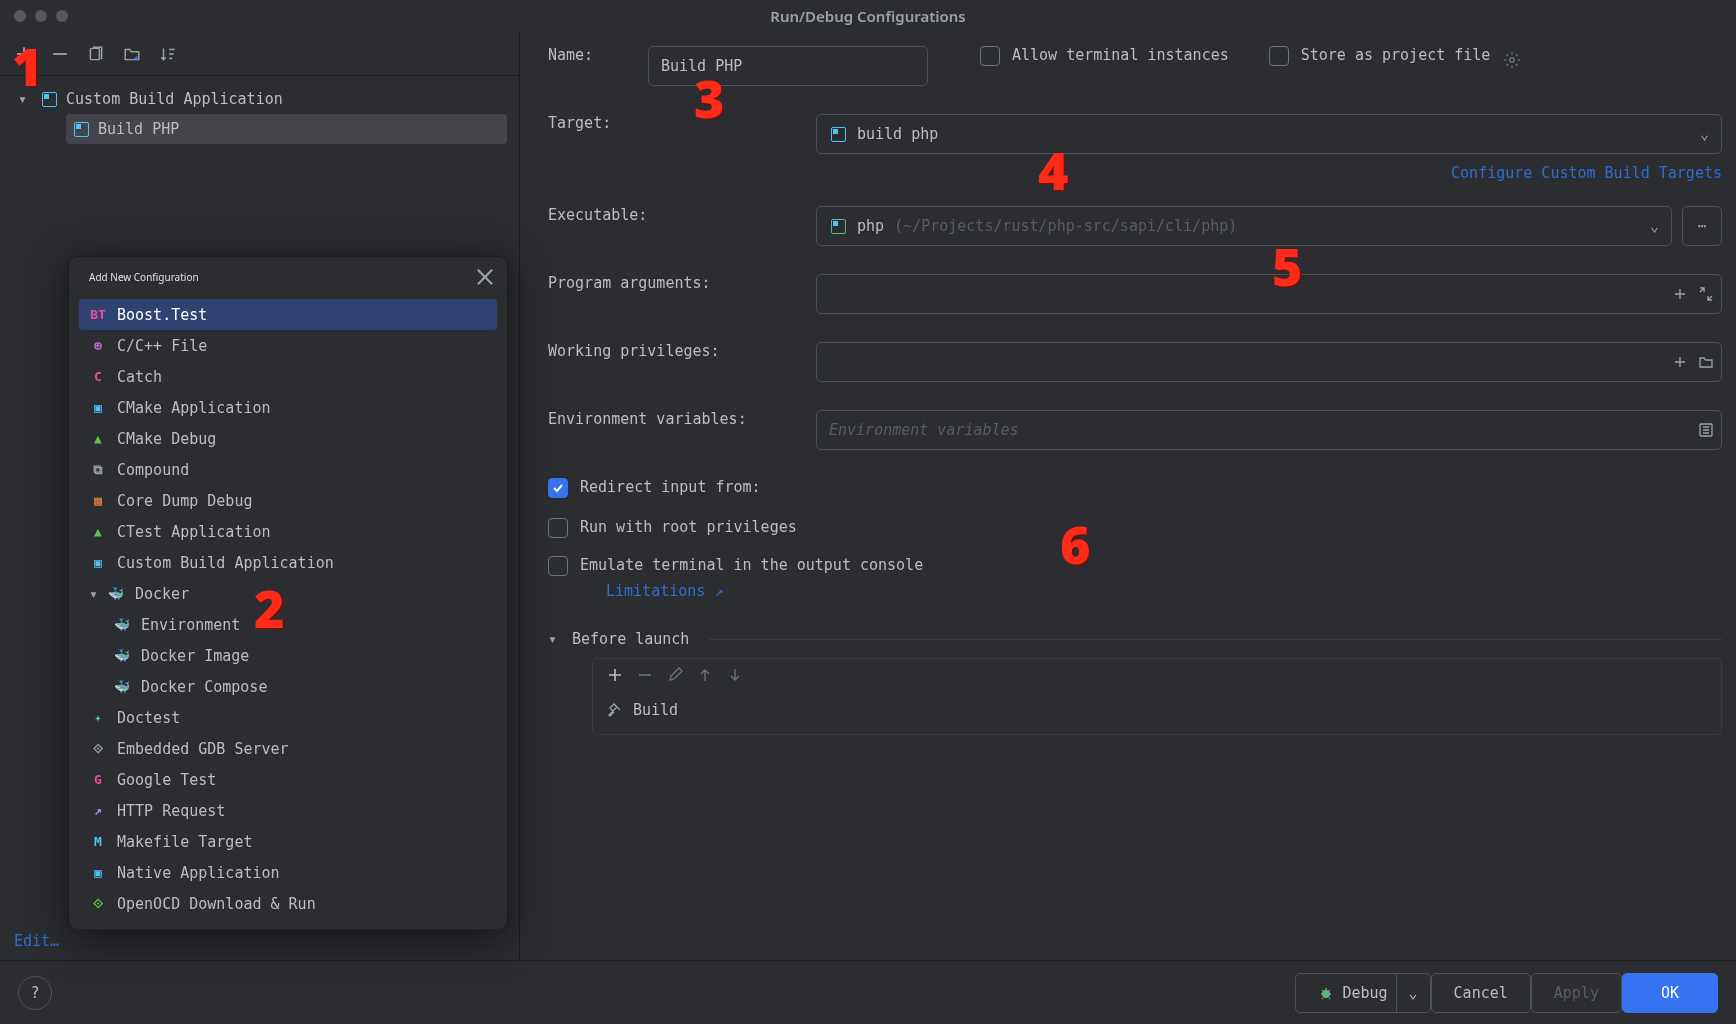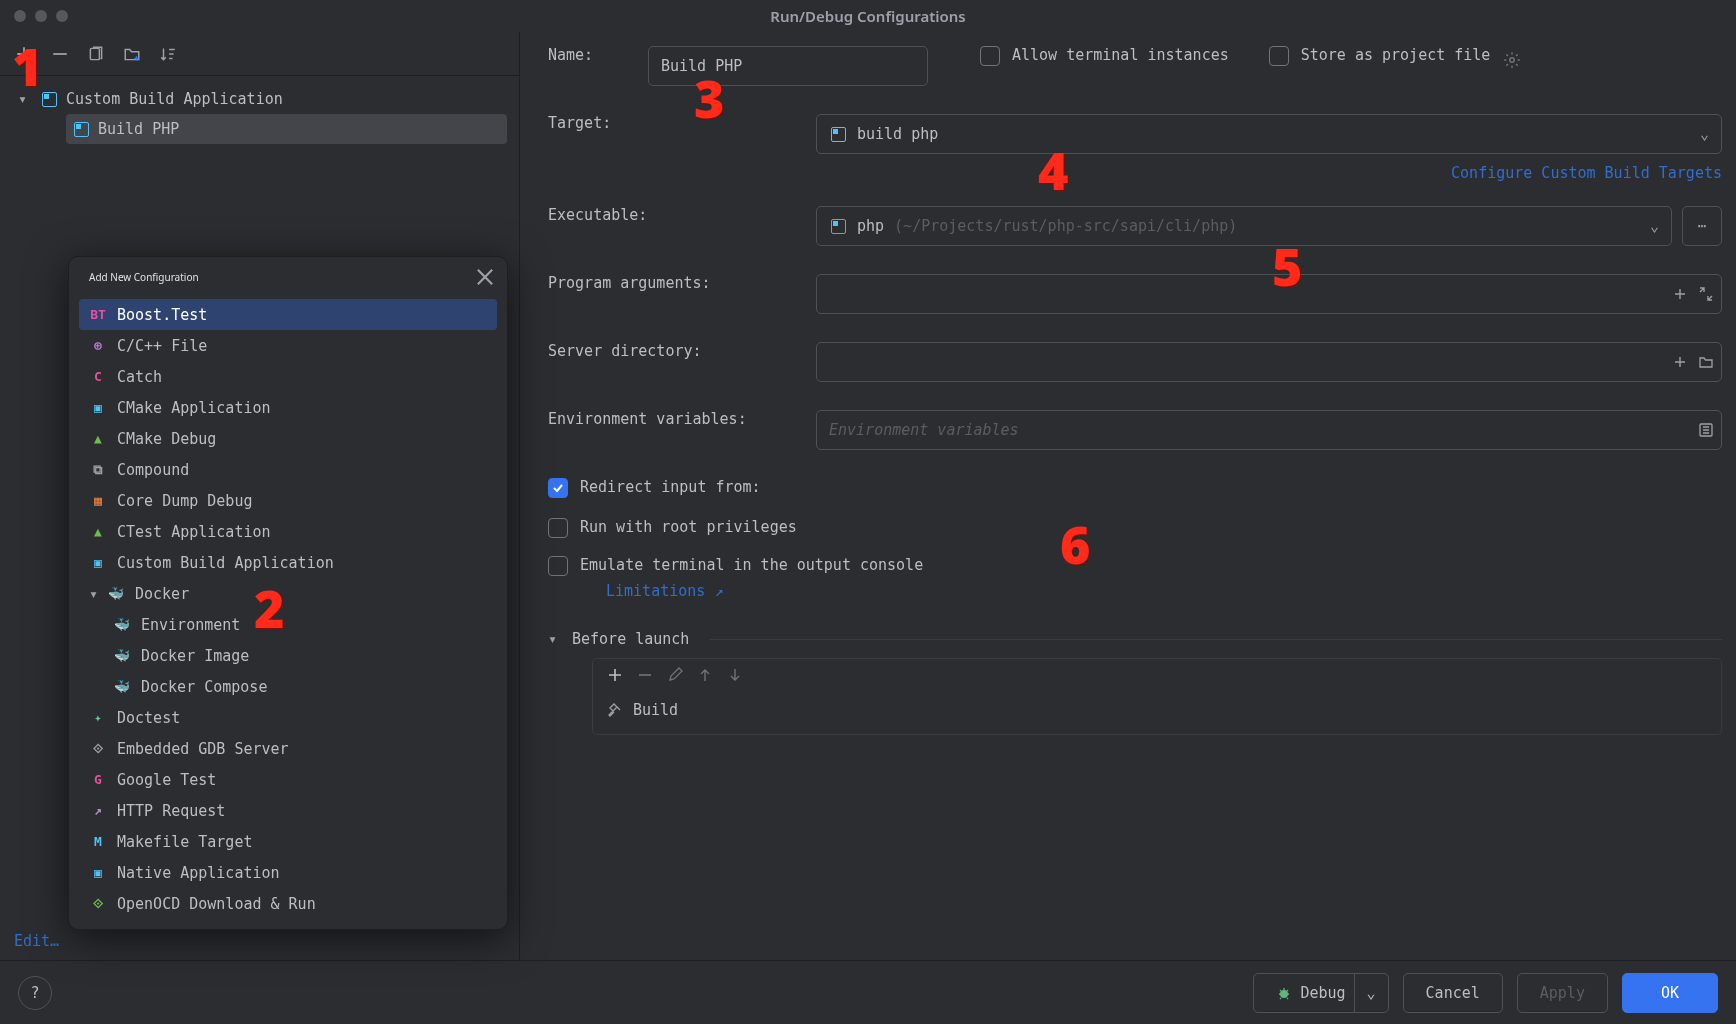--- a/index.html
+++ b/index.html
@@ -62,21 +62,21 @@
   
   .bl-head { display:flex; align-items:center; gap:10px; margin: 30px 0 10px 0; }
   .bl-line { flex:1; height:1px; background:#393b40; margin-left:10px; }
   .bl-toolbar { display:flex; gap:14px; padding:8px 14px; border-top:1px solid #393b40; border-left:1px solid #393b40; border-right:1px solid #393b40; border-radius:5px 5px 0 0; color:#6f737a; }
   .bl-list { border:1px solid #393b40; border-top:none; border-radius:0 0 5px 5px; padding:10px 14px; min-height:44px; }
   .bl-row { display:flex; align-items:center; gap:10px; }
   
   
   .bottom { position:absolute; bottom:0; left:0; right:0; height:64px; display:flex; align-items:center; justify-content:space-between; padding: 0 18px; border-top:1px solid #1e1f22; background:#2b2d30; }
   .help-btn { width:34px; height:34px; border:1px solid #4e5157; border-radius:50%; display:flex; align-items:center; justify-content:center; color:#bcbec4; cursor:pointer; }
-  .btns { display:flex; gap:14px; }
+  .btns { display:flex; gap:0; }
   .btn { height:40px; padding:0 22px; border:1px solid #4e5157; border-radius:5px; background:#2b2d30; color:#bcbec4; cursor:pointer; font-family:inherit; font-size:15px; display:flex; align-items:center; gap:8px; }
   .btn.disabled { color:#5a5d63; }
   .btn.primary { background:#3573f0; border-color:#3573f0; color:#fff; padding:0 38px; }
   .btn.split { padding-right:0; }
   .btn.split .splitchev { border-left:1px solid #4e5157; padding:0 12px; height:100%; display:flex; align-items:center; }
   
   
   .ann { position:absolute; color:#ff2a1a; font-weight:900; font-size:52px; font-family:"Comic Sans MS","Marker Felt",system-ui; z-index:200; pointer-events:none; text-shadow: 1px 1px 0 #7a0d00; }
   
   
@@ -301,21 +301,21 @@
           <span>
               <svg width="16" height="16" viewBox="0 0 16 16" stroke="currentColor" stroke-width="1.4">
                 <path d="M2 6l4-4M2 2h4v4M14 10l-4 4M14 14h-4v-4"></path>
               </svg>
             </span>
         </div>
       </div>
     </div>
 
     <div class="row">
-      <span class="label">Server directory:</span>
+      <span class="label">Working privileges:</span>
       <div class="field-wrap">
         <input class="input" style="width: 100%;">
         <div class="field-btns">
           <span>
               <svg width="16" height="16" viewBox="0 0 16 16" stroke="currentColor" stroke-width="1.4">
                 <path d="M8 3v10M3 8h10"></path>
               </svg>
             </span>
           <span>
               <svg width="16" height="16" viewBox="0 0 16 16" fill="none" stroke="currentColor" stroke-width="1.3">

